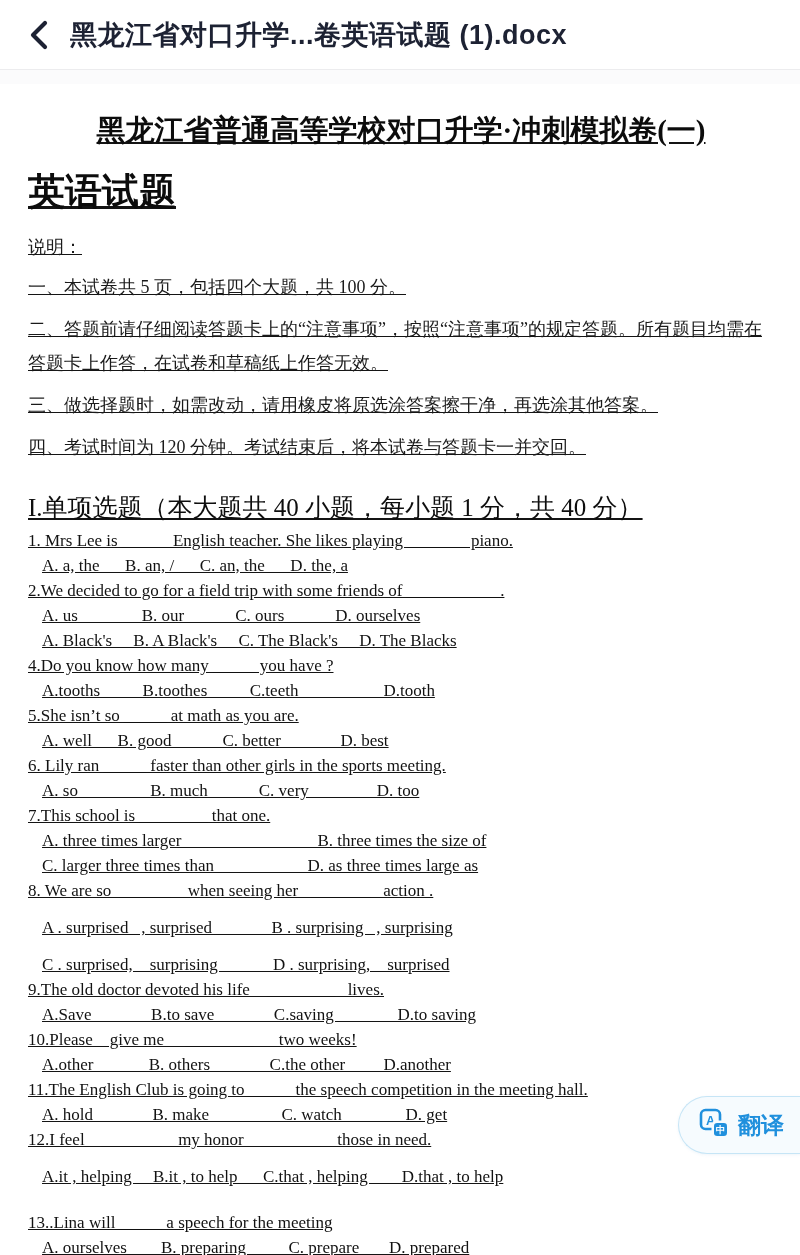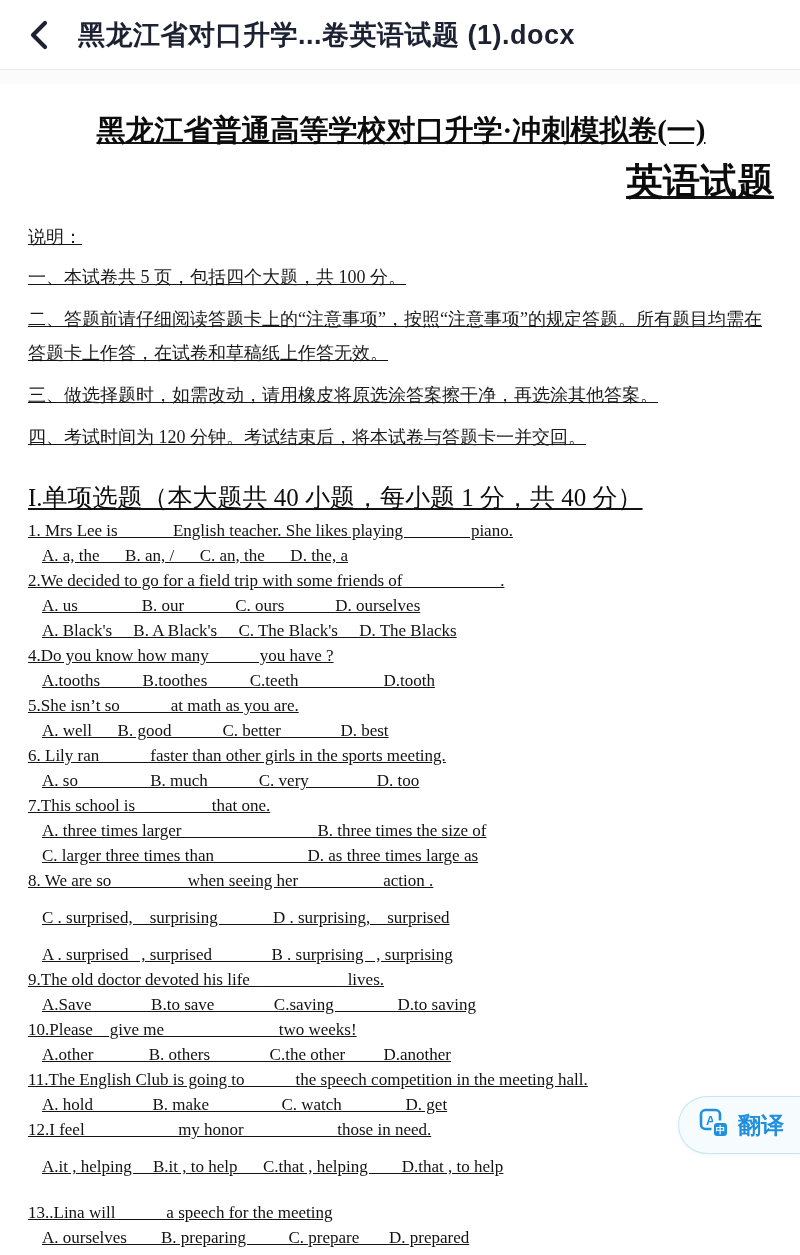--- a/index.html
+++ b/index.html
@@ -9,28 +9,28 @@
   
   .app-header {
     height:70px; background:#ffffff; display:flex; align-items:center;
     padding-left:22px; gap:14px; border-bottom:1px solid #ececee;
     font-family:"Liberation Sans","DejaVu Sans",sans-serif;
   }
   .back-btn { width:34px; height:40px; display:flex; align-items:center; justify-content:center; cursor:pointer; }
   .back-btn svg { display:block; }
   .app-title {
     font-size:27px; font-weight:700; color:#1d2233; letter-spacing:0.5px;
-    white-space:nowrap; overflow:hidden;margin-left:8px;
+    white-space:nowrap; overflow:hidden;
   }
   .header-strip { height:14px; background:#fbfbfc; }
 
   
   .doc { padding:28px 26px 16px 28px;text-decoration:underline; }
   .doc-title-1 { text-align:center; font-size:29px; font-weight:700; line-height:36px; color:#0c0c0c; }
-  .doc-title-2 { text-align:right; font-size:37px; font-weight:700; line-height:48px; margin-top:10px; color:#0c0c0c; }
+  .doc-title-2 { text-align:left; font-size:37px; font-weight:700; line-height:48px; margin-top:20px; color:#0c0c0c; }
 
   .notes { margin-top:16px; font-size:18px; color:#1a1a1a; }
   .notes-label { line-height:30px; }
   .note-line { line-height:34px; margin-top:8px; }
 
   .section-heading { margin-top:30px; font-size:25px; line-height:28px; color:#0e0e0e; white-space:pre-wrap; }
 
   .questions { margin-top:6px; }
   .q-line  { font-size:17px; line-height:25px; white-space:pre-wrap; color:#121212; }
   .opt-line { font-size:17px; line-height:25px; white-space:pre-wrap; color:#121212; padding-left:14px; }
@@ -113,22 +113,22 @@
     </div>
 
     <div>
       <div class="q-line">7.This school is ________ that one.</div>
       <div class="opt-line">A. three times larger                                B. three times the size of</div>
       <div class="opt-line">C. larger three times than                      D. as three times large as</div>
     </div>
 
     <div>
       <div class="q-line">8. We are so  ______    when seeing her   _______   action .</div>
+      <div class="opt-line mt">A . surprised   , surprised              B . surprising   , surprising</div>
       <div class="opt-line mt">C . surprised,    surprising             D . surprising,    surprised</div>
-      <div class="opt-line mt">A . surprised   , surprised              B . surprising   , surprising</div>
     </div>
 
     <div>
       <div class="q-line">9.The old doctor devoted his life    ________   lives.</div>
       <div class="opt-line">A.Save              B.to save              C.saving               D.to saving</div>
     </div>
 
     <div>
       <div class="q-line">10.Please    give me     ________      two weeks!</div>
       <div class="opt-line">A.other             B. others              C.the other         D.another</div>

